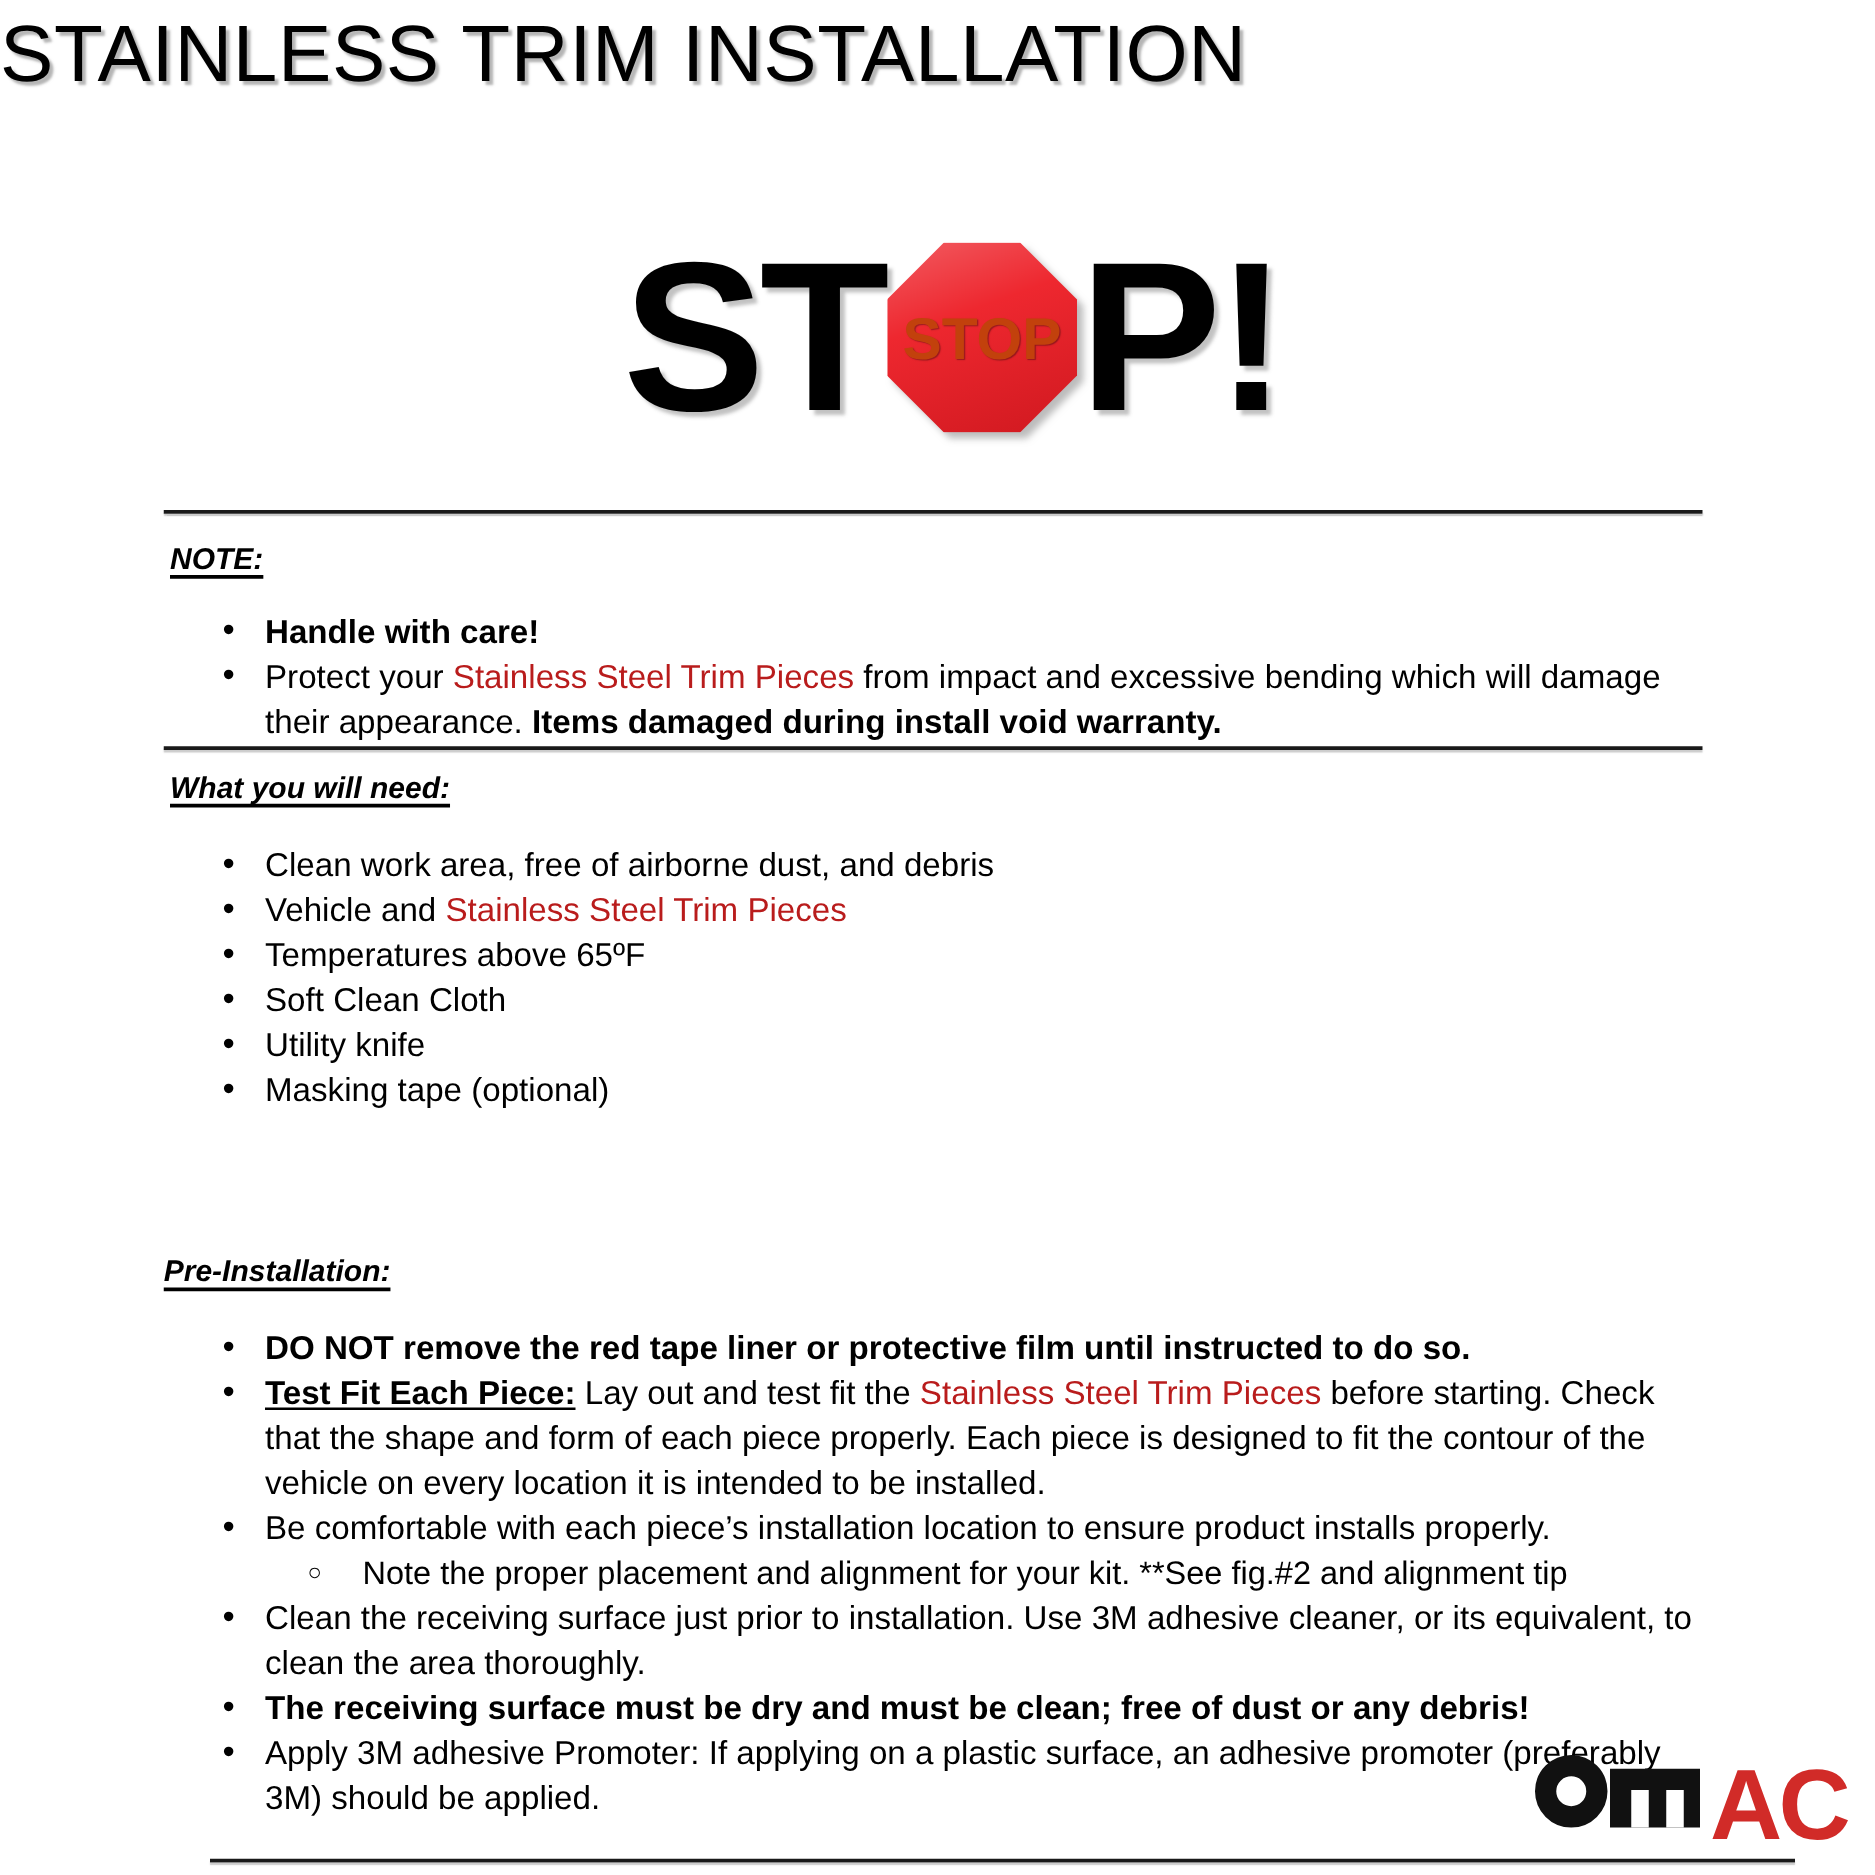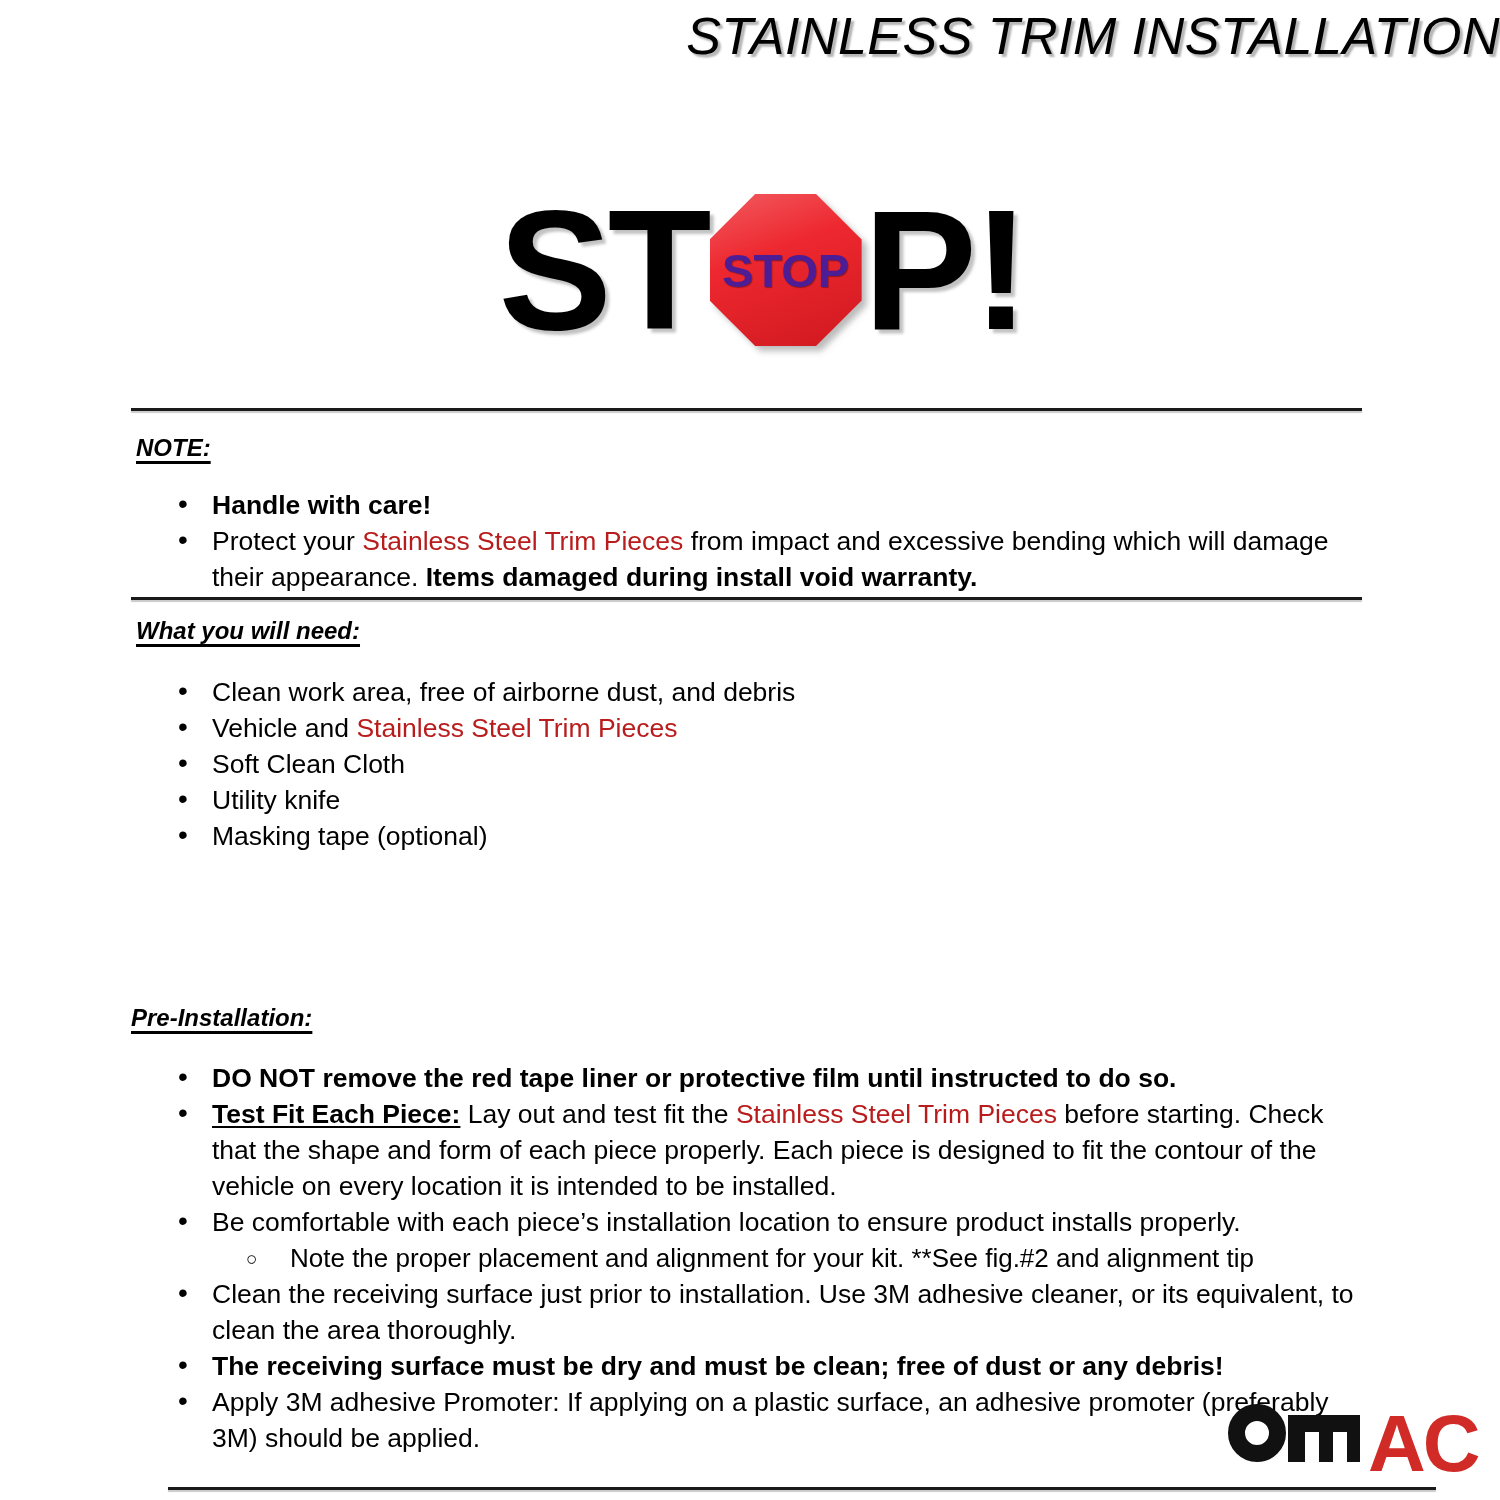--- a/index.html
+++ b/index.html
@@ -15,27 +15,26 @@
     color: #000000;
     overflow: hidden;
   }
 
   
   .page-title {
     position: absolute;
     top: 6px;
     left: 0;
     width: 1500px;
-    text-align: right;
-    font-size: 52px;
+    text-align: left;
+    font-size: 64px;
     font-weight: 400;
     letter-spacing: 0.5px;
     white-space: nowrap;
     text-shadow: 3px 3px 2px rgba(120,120,120,0.55);
-    font-style: italic;
   }
 
   
   .stop-graphic {
     position: absolute;
     top: 175px;
     left: 12px;
     width: 1500px;
     height: 190px;
     display: flex;
@@ -70,21 +69,21 @@
   }
   .octagon-gloss {
     position: absolute;
     inset: 0;
     clip-path: polygon(30% 0%, 70% 0%, 100% 30%, 100% 70%, 70% 100%, 30% 100%, 0% 70%, 0% 30%);
     background: linear-gradient(160deg, rgba(255,255,255,0.28) 0%, rgba(255,255,255,0.05) 38%, rgba(0,0,0,0.12) 100%);
   }
   .octagon-text {
     position: relative;
     z-index: 2;
-    color: #4c1d95;
+    color: #c2410c;
     font-size: 47px;
     font-weight: 900;
     letter-spacing: 0px;
     font-family: "Liberation Sans", sans-serif;
     text-shadow: 1px 1px 1px rgba(0,0,0,0.35);
   }
 
   
   .rule {
     position: absolute;
@@ -225,20 +224,21 @@
 <ul class="bullets list-note">
   <li><span class="b">Handle with care!</span></li>
   <li><span>Protect your </span><span class="red">Stainless Steel Trim Pieces</span><span> from impact and excessive bending which will damage their appearance. </span><span class="b">Items damaged during install void warranty.</span></li>
 </ul>
 
 <div class="section-heading h-need">What you will need:</div>
 
 <ul class="bullets list-need">
   <li><span>Clean work area, free of airborne dust, and debris</span></li>
   <li><span>Vehicle and </span><span class="red">Stainless Steel Trim Pieces</span></li>
+  <li><span>Temperatures above 65ºF</span></li>
   <li><span>Soft Clean Cloth</span></li>
   <li><span>Utility knife</span></li>
   <li><span>Masking tape (optional)</span></li>
 </ul>
 
 <div class="section-heading h-pre">Pre-Installation:</div>
 
 <ul class="bullets list-pre">
   <li><span class="b">DO NOT remove the red tape liner or protective film until instructed to do so.</span></li>
   <li><span class="bu">Test Fit Each Piece:</span><span> Lay out and test fit the </span><span class="red">Stainless Steel Trim Pieces</span><span> before starting. Check that the shape and form of each piece properly. Each piece is designed to fit the contour of the vehicle on every location it is intended to be installed.</span></li>

